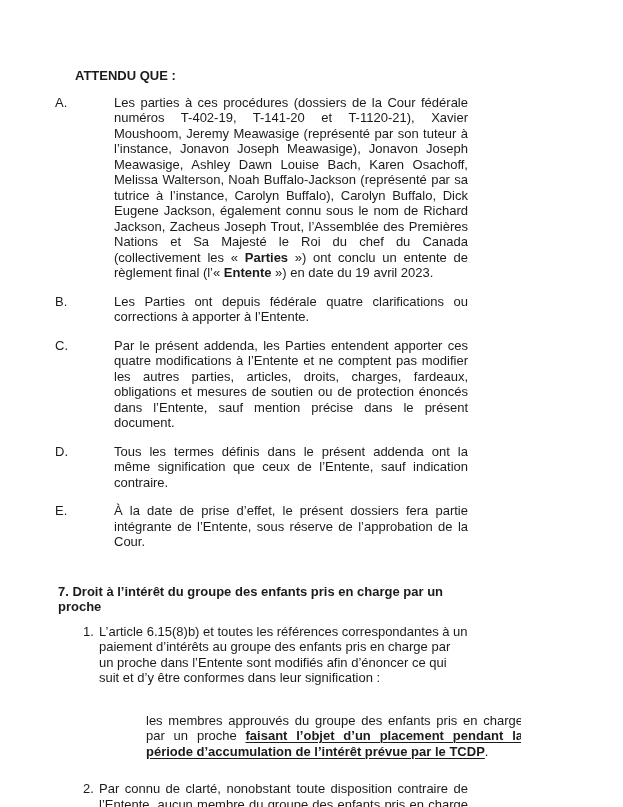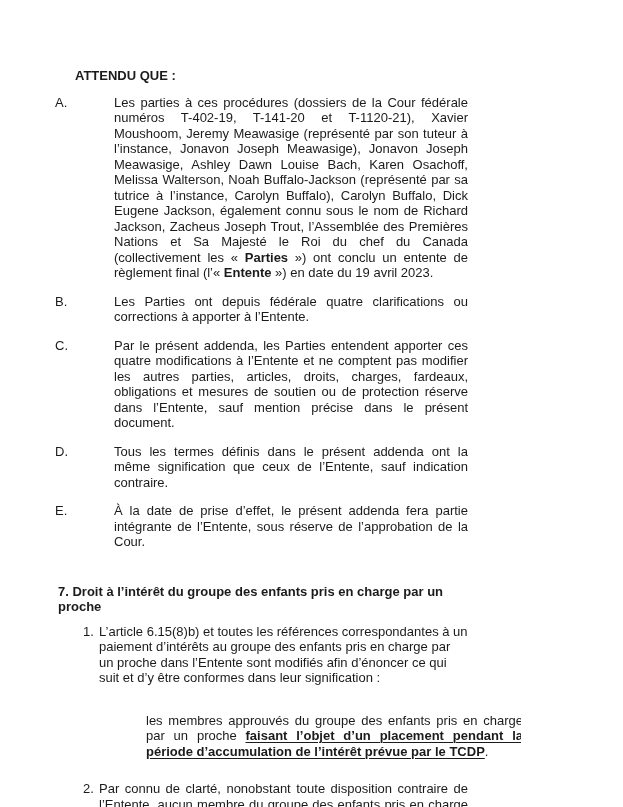--- a/index.html
+++ b/index.html
@@ -85,31 +85,31 @@
     <div class="rtext justify"><span>Les parties à ces procédures (dossiers de la Cour fédérale numéros T-402-19, T-141-20 et T-1120-21), Xavier Moushoom, Jeremy Meawasige (représenté par son tuteur à l’instance, Jonavon Joseph Meawasige), Jonavon Joseph Meawasige, Ashley Dawn Louise Bach, Karen Osachoff, Melissa Walterson, Noah Buffalo-Jackson (représenté par sa tutrice à l’instance, Carolyn Buffalo), Carolyn Buffalo, Dick Eugene Jackson, également connu sous le nom de Richard Jackson, Zacheus Joseph Trout, l’Assemblée des Premières Nations et Sa Majesté le Roi du chef du Canada (collectivement les «&nbsp;</span><span class="b">Parties</span><span>&nbsp;») ont conclu un entente de règlement final (l’«&nbsp;</span><span class="b">Entente</span><span>&nbsp;») en date du 19 avril 2023.</span></div>
   </div>
 
   <div class="recital">
     <span class="rmark">B.</span>
     <div class="rtext justify"><span>Les Parties ont depuis fédérale quatre clarifications ou corrections à apporter à l’Entente.</span></div>
   </div>
 
   <div class="recital">
     <span class="rmark">C.</span>
-    <div class="rtext justify"><span>Par le présent addenda, les Parties entendent apporter ces quatre modifications à l’Entente et ne comptent pas modifier les autres parties, articles, droits, charges, fardeaux, obligations et mesures de soutien ou de protection réserve dans l’Entente, sauf mention précise dans le présent document.</span></div>
+    <div class="rtext justify"><span>Par le présent addenda, les Parties entendent apporter ces quatre modifications à l’Entente et ne comptent pas modifier les autres parties, articles, droits, charges, fardeaux, obligations et mesures de soutien ou de protection énoncés dans l’Entente, sauf mention précise dans le présent document.</span></div>
   </div>
 
   <div class="recital">
     <span class="rmark">D.</span>
     <div class="rtext justify"><span>Tous les termes définis dans le présent addenda ont la même signification que ceux de l’Entente, sauf indication contraire.</span></div>
   </div>
 
   <div class="recital">
     <span class="rmark">E.</span>
-    <div class="rtext justify"><span>À la date de prise d’effet, le présent addenda fera partie intégrante de l’Entente, sous réserve de l’approbation de la Cour.</span></div>
+    <div class="rtext justify"><span>À la date de prise d’effet, le présent dossiers fera partie intégrante de l’Entente, sous réserve de l’approbation de la Cour.</span></div>
   </div>
 
 
   <div class="sec-heading">7. Droit à l’intérêt du groupe des enfants pris en charge par un proche</div>
 
   <div class="sub-item first">
     <span class="smark">1.</span>
     <div class="stext"><span>L’article 6.15(8)b) et toutes les références correspondantes à un paiement d’intérêts au groupe des enfants pris en charge par un proche dans l’Entente sont modifiés afin d’énoncer ce qui suit et d’y être conformes dans leur signification :</span></div>
   </div>
 

